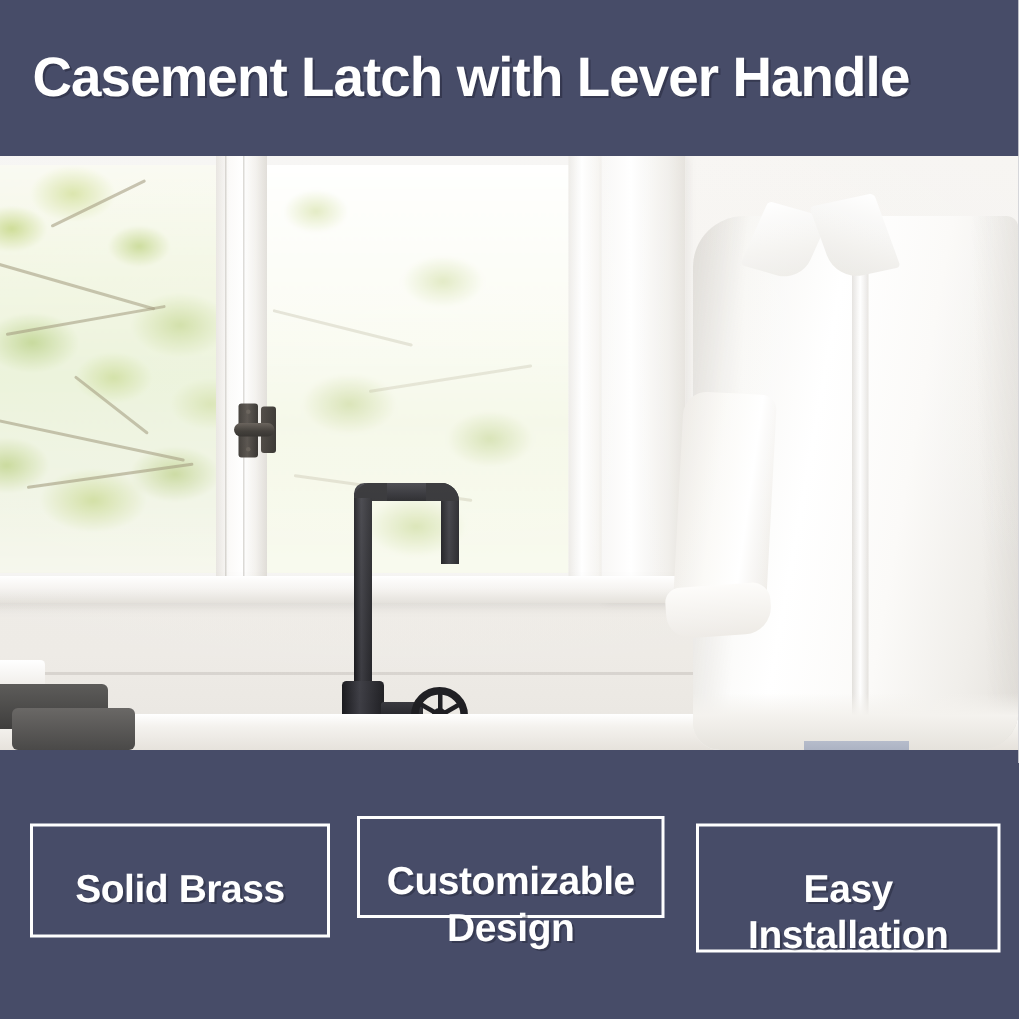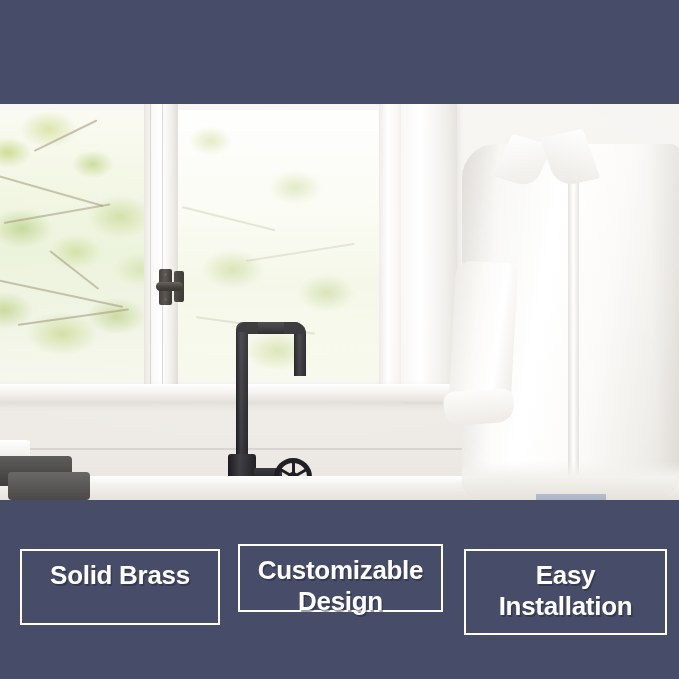--- a/index.html
+++ b/index.html
@@ -528,21 +528,21 @@
     width: 679px;
     height: 179px;
     background: #474C68;
   }
   .feature-box {
     position: absolute;
     border: 2px solid #ffffff;
     box-sizing: border-box;
     display: flex;
     justify-content: center;
-    padding-top: 9px;
+    padding-top: 26px;
   }
   .feature-box.b0 { left: 20px;  top: 49px; width: 200px; height: 76px; }
   .feature-box.b1 { left: 238px; top: 44px; width: 205px; height: 68px; }
   .feature-box.b2 { left: 464px; top: 49px; width: 203px; height: 86px; }
 
   .feature-label {
     color: #ffffff;
     font-family: "Liberation Sans", sans-serif;
     font-weight: bold;
     font-size: 26px;
@@ -551,20 +551,23 @@
     letter-spacing: -0.3px;
     text-shadow: 1.5px 1.5px 0 rgba(30,33,50,0.42);
     white-space: pre-line;
   }
 </style>
 </head>
 <body>
 
 <div class="infographic">
 
+  <div class="header">
+    <h1 class="header-title">Casement Latch with Lever Handle</h1>
+  </div>
 
   <div class="photo">
     <div class="wall"></div>
     <div class="wall-seam s1"></div>
     <div class="wall-seam s2"></div>
 
     <div class="window">
       <div class="win-frame"></div>
 
       <div class="glass left">

